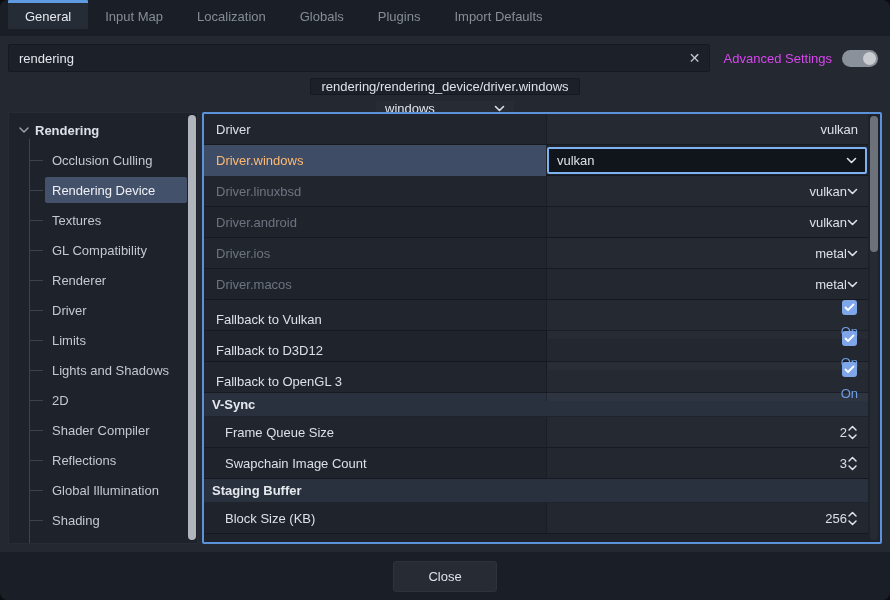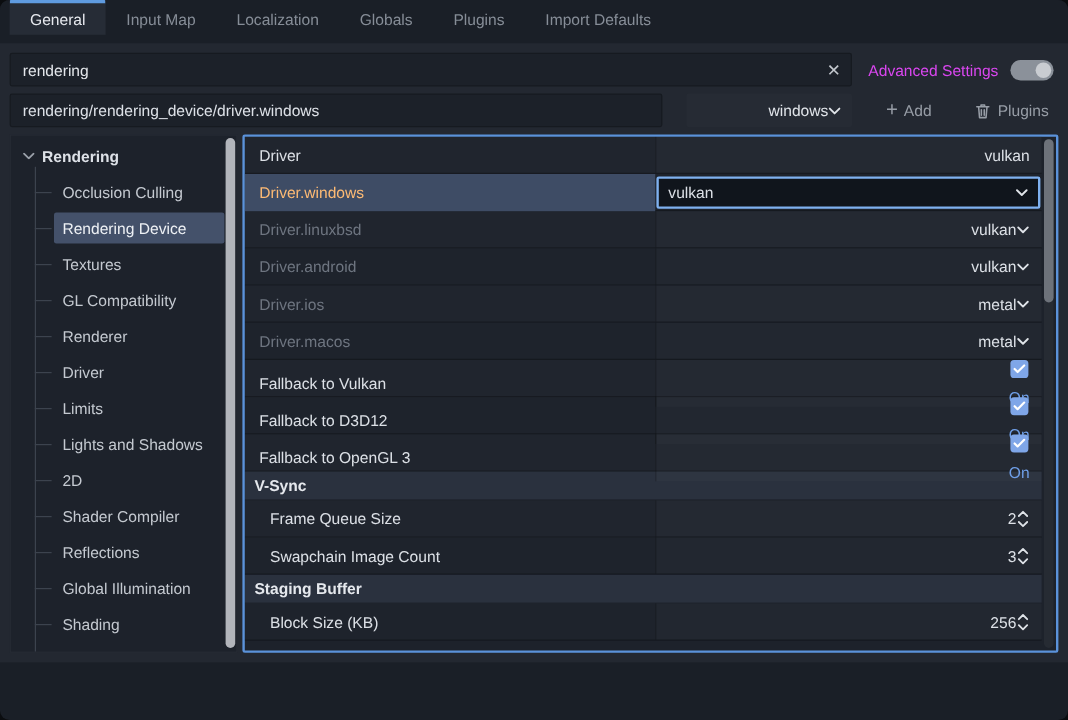--- a/index.html
+++ b/index.html
@@ -15,23 +15,23 @@
   .content{position:absolute;top:36px;left:0;right:0;bottom:48px;background:#232831;padding:8px;box-sizing:border-box;display:flex;flex-direction:column;}
 
   .search-row{display:flex;align-items:center;height:28px;margin-bottom:6px;}
   .search-box{flex:1;position:relative;height:28px;background:#1c2129;border-radius:2px;display:flex;align-items:center;box-sizing:border-box;border:1px solid #161a20;}
   .search-box input{flex:1;background:transparent;border:none;outline:none;color:#e4e7eb;font-size:13px;padding:0 30px 0 10px;font-family:inherit;height:100%;}
   .clear-btn{position:absolute;right:8px;top:0;bottom:0;display:flex;align-items:center;color:#c3c7cd;font-size:14px;cursor:pointer;}
   .adv-label{color:#d946ef;font-size:13px;margin:0 10px 0 14px;}
   .toggle{width:36px;height:17px;border-radius:9px;background:#8b919a;position:relative;cursor:pointer;margin-right:4px;}
   .toggle .knob{position:absolute;right:2px;top:2px;width:13px;height:13px;border-radius:50%;background:#c9ccd1;}
 
-  .prop-row{display:flex;align-items:center;height:28px;margin-bottom:6px;gap:20px;}
+  .prop-row{display:flex;align-items:center;height:28px;margin-bottom:6px;gap:6px;flex-direction:column;}
   .prop-name{flex:1;height:28px;background:#1c2129;border:1px solid #161a20;border-radius:2px;color:#dde1e7;font-size:13px;display:flex;align-items:center;padding:0 10px;box-sizing:border-box;}
-  .dd{height:28px;background:#262b34;border-radius:2px;color:#e0e4e9;font-size:13px;display:flex;align-items:center;justify-content:flex-end;padding:0 9px;box-sizing:border-box;cursor:pointer;}
+  .dd{height:28px;background:#262b34;border-radius:2px;color:#e0e4e9;font-size:13px;display:flex;align-items:center;justify-content:space-between;padding:0 9px;box-sizing:border-box;cursor:pointer;}
   .dd.feature{width:138px;}
   .dd.type{width:178px;}
   .type-badge{font-style:italic;font-weight:bold;font-size:11px;color:#6ba1ea;margin-right:7px;}
   .dd .lbl{display:flex;align-items:center;}
   .flatbtn{display:flex;align-items:center;gap:5px;color:#979da6;font-size:13px;padding:0 8px;height:28px;cursor:pointer;background:transparent;border:none;font-family:inherit;}
   .flatbtn .plus{font-size:17px;line-height:1;margin-top:-2px;}
 
   
   .main{flex:1;display:flex;min-height:0;}
 
@@ -342,14 +342,17 @@
 
         </div>
         <div class="insp-scroll-track">
           <div class="insp-scroll-grab"></div>
         </div>
       </div>
 
     </div>
   </div>
 
+  <div class="footer">
+    <button class="close-btn">Close</button>
+  </div>
 
 </div>
 
 </body></html>

